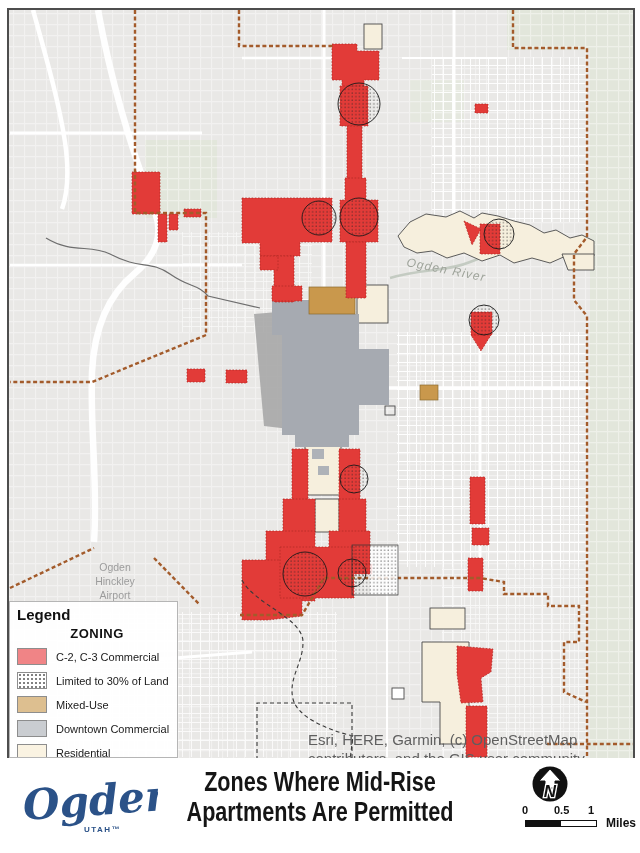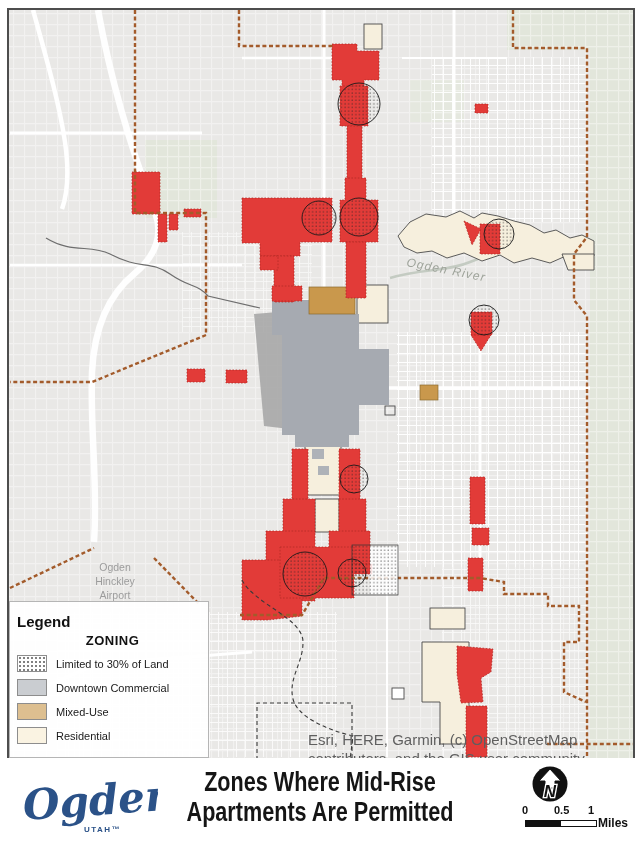--- a/index.html
+++ b/index.html
@@ -2,43 +2,43 @@
 <html><head>
 <meta charset="utf-8">
 <style>
   html,body{margin:0;padding:0;background:#fff;width:640px;height:853px;overflow:hidden;
     font-family:"Liberation Sans",sans-serif;}
   #stage{position:relative;width:640px;height:853px;background:#fff;}
   #map-frame{position:absolute;left:7px;top:8px;width:624px;height:748px;border:2px solid #4d4d4d;
     background:#E9E8E6;overflow:hidden;}
   #map-svg{position:absolute;left:0;top:0;}
   
-  #legend{position:absolute;left:0px;top:591px;width:200px;height:157px;
-    background:rgba(255,255,255,.95);border:1px solid #b5b5b5;padding:10px 0 0 7px;box-sizing:border-box;overflow:hidden;}
+  #legend{position:absolute;left:0px;top:591px;width:169px;height:157px;
+    background:rgba(255,255,255,.95);border:1px solid #b5b5b5;padding:3px 0 0 7px;box-sizing:border-box;overflow:hidden;}
   #legend .lg-title{font-size:15px;font-weight:bold;color:#111;margin:1px 0 3px 0;}
   #legend .lg-sub{font-size:13px;font-weight:bold;color:#111;letter-spacing:.5px;margin:0 0 7px 0;text-align:center;}
   .lg-row{display:flex;align-items:center;margin-bottom:7px;}
   .lg-swatch{width:28px;height:15px;border:1px solid #8d8d8d;margin-right:9px;flex:0 0 auto;}
   .lg-swatch.dotted{background-color:#fff;background-image:radial-gradient(circle,#777 .7px,transparent .8px);
     background-size:4px 4px;}
   .lg-label{font-size:11px;color:#1a1a1a;white-space:nowrap;}
   
   #attribution{position:absolute;left:299px;top:721px;width:288px;font-size:15px;line-height:1.25;
     color:#5f5f5f;}
   
   #footer{position:absolute;left:0;top:758px;width:640px;height:95px;background:#fff;}
   #map-title{position:absolute;left:120px;top:10px;width:400px;text-align:center;
     font-weight:bold;font-size:27px;line-height:1.1;color:#151515;transform:scaleX(.8);}
   #logo{position:absolute;left:18px;top:14px;width:140px;height:76px;}
   #north{position:absolute;left:528px;top:5px;width:44px;height:44px;}
   #scalebar-wrap{position:absolute;left:518px;top:46px;width:120px;height:44px;}
   .sb-num{position:absolute;top:0;font-size:11px;font-weight:bold;color:#111;}
   #sb-bar{position:absolute;left:7px;top:16px;width:72px;height:7px;border:1px solid #111;box-sizing:border-box;background:#fff;}
   #sb-black{position:absolute;left:0;top:0;width:50%;height:100%;background:#111;}
-  #sb-miles{position:absolute;left:80px;top:12px;font-size:12px;font-weight:bold;color:#111;}
+  #sb-miles{position:absolute;left:88px;top:12px;font-size:12px;font-weight:bold;color:#111;}
 </style>
 </head>
 <body>
 
 <div id="stage">
 
   <div id="map-frame">
     <svg id="map-svg" width="624" height="748" viewBox="7 8 624 748" xmlns="http://www.w3.org/2000/svg">
       <defs>
         <pattern id="grid" width="11" height="11" patternUnits="userSpaceOnUse">
@@ -176,30 +176,34 @@
         <text x="113" y="597">Airport</text>
       </g>
     </svg>
 
     <div id="attribution">Esri, HERE, Garmin, (c) OpenStreetMap contributors, and the GIS user community</div>
 
     <div id="legend">
       <div class="lg-title">Legend</div>
       <div class="lg-sub">ZONING</div>
       <div class="lg-row">
+        <span class="lg-swatch" style="background-color: rgb(240, 132, 134);"></span>
+        <span class="lg-label">C-2, C-3 Commercial</span>
+      </div>
+      <div class="lg-row">
         <span class="lg-swatch dotted"></span>
         <span class="lg-label">Limited to 30% of Land</span>
       </div>
       <div class="lg-row">
+        <span class="lg-swatch" style="background-color: rgb(221, 191, 144);"></span>
+        <span class="lg-label">Mixed-Use</span>
+      </div>
+      <div class="lg-row">
         <span class="lg-swatch" style="background-color: rgb(202, 205, 209);"></span>
         <span class="lg-label">Downtown Commercial</span>
-      </div>
-      <div class="lg-row">
-        <span class="lg-swatch" style="background-color: rgb(221, 191, 144);"></span>
-        <span class="lg-label">Mixed-Use</span>
       </div>
       <div class="lg-row">
         <span class="lg-swatch" style="background-color: rgb(250, 243, 226);"></span>
         <span class="lg-label">Residential</span>
       </div>
     </div>
   </div>
 
   <div id="footer">
     <svg id="logo" viewBox="0 0 140 76">

